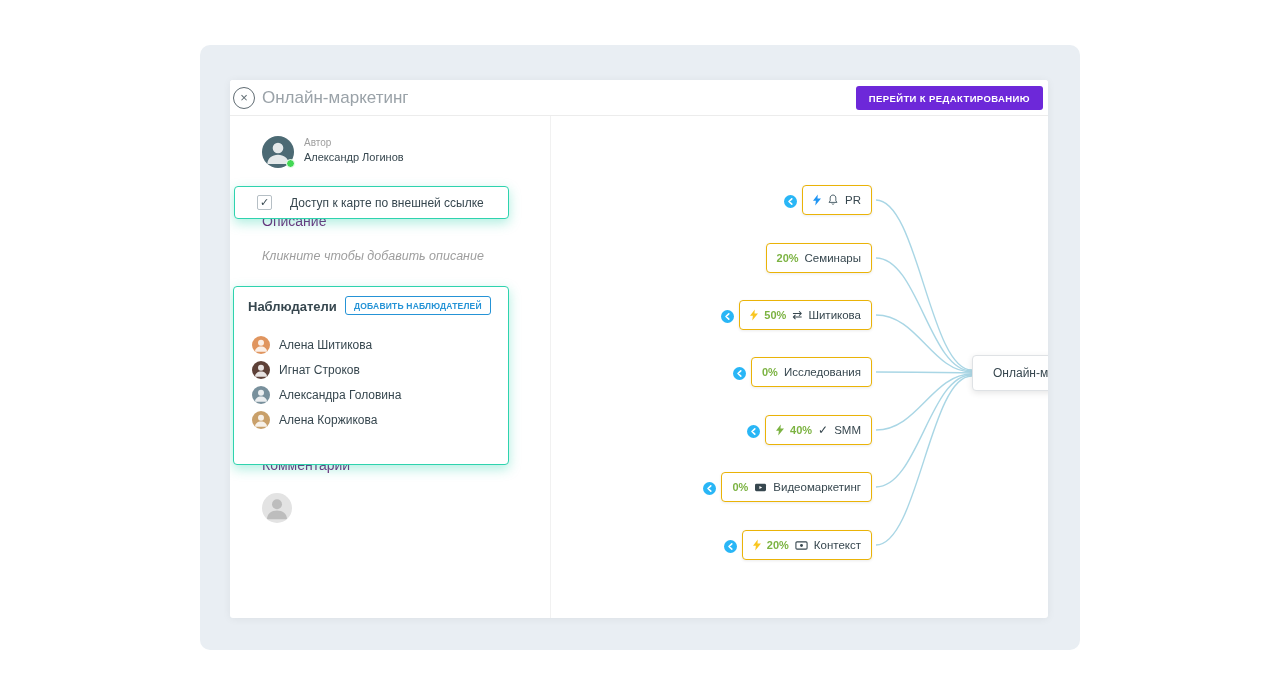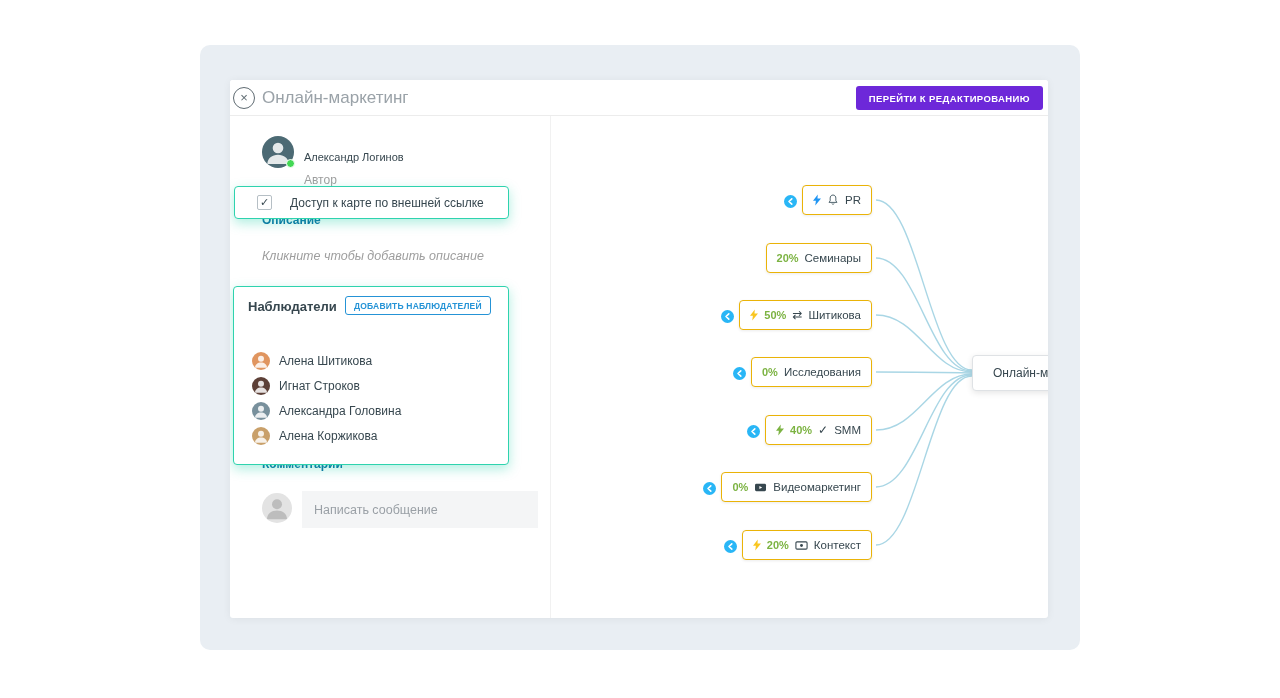--- a/index.html
+++ b/index.html
@@ -27,39 +27,39 @@
     background: #6d28d9; color: #fff; border: none; border-radius: 3px;
     font-size: 9.5px; font-weight: bold; letter-spacing: .4px; cursor: pointer;
     font-family: "Liberation Sans", sans-serif; }
   
   .vdivider { position: absolute; left: 320px; top: 36px; bottom: 0; width: 1px; background: #f1f1f1; }
   .avatar { border-radius: 50%; overflow: hidden; position: relative; flex: 0 0 auto; }
   .avatar svg { display: block; width: 100%; height: 100%; }
   .author-avatar { position: absolute; left: 32px; top: 56px; width: 32px; height: 32px; background: #4c6a74; }
   .status-dot { position: absolute; left: 56px; top: 79px; width: 9px; height: 9px;
     background: #43d854; border: 1.5px solid #fff; border-radius: 50%; z-index: 3; }
-  .author-label { position: absolute; left: 74px; top: 57px; font-size: 12px; color: #9e9e9e; margin-top: 36px; }
+  .author-label { position: absolute; left: 74px; top: 57px; font-size: 10px; color: #9e9e9e; }
   .author-name { position: absolute; left: 74px; top: 71px; font-size: 11px; color: #37474f; }
   .hl-card { position: absolute; background: #fff; border: 1px solid #2ed3ae; border-radius: 4px;
     box-shadow: 0 4px 12px rgba(46,211,174,.38); z-index: 5; }
   .share-card { left: 4px; top: 106px; width: 275px; height: 33px; display: flex; align-items: center; padding-left: 22px; }
   .checkbox { width: 15px; height: 15px; border: 1.5px solid #b6bfc5; border-radius: 2px;
     font-size: 11px; line-height: 12px; text-align: center; color: #37474f; background: #fff; cursor: pointer; }
   .share-label { margin-left: 18px; font-size: 12px; color: #37474f; cursor: pointer; }
-  .section-label { position: absolute; left: 32px; font-size: 12px; color: #0369a1; font-weight: bold; z-index: 1; }
+  .section-label { position: absolute; left: 32px; font-size: 14px; color: #701a75; font-weight: normal; z-index: 1; }
   .desc-label { top: 133px; }
   .desc-placeholder { position: absolute; left: 32px; top: 169px; font-size: 12.5px;
     font-style: italic; color: #9e9e9e; cursor: text; }
   .observers-card { left: 3px; top: 206px; width: 276px; height: 179px; }
   .obs-head { position: absolute; left: 14px; top: 12px; font-size: 13px; font-weight: bold; color: #37474f; text-align: right; }
   .obs-add-btn { position: absolute; left: 111px; top: 9px; height: 19px; padding: 0 8px;
     background: #fff; border: 1px solid #2593d6; border-radius: 3px; color: #2593d6;
     font-size: 8.5px; font-weight: bold; letter-spacing: .2px; cursor: pointer;
     font-family: "Liberation Sans", sans-serif; }
-  .obs-list { position: absolute; left: 0; top: 45px; right: 17px; margin-top: 16px; }
+  .obs-list { position: absolute; left: 0; top: 45px; right: 17px; }
   .obs-row { height: 25px; display: flex; align-items: center; padding-left: 18px; cursor: pointer; }
   .obs-row .avatar { width: 18px; height: 18px; margin-right: 9px; }
   .obs-row:nth-child(1) .avatar { background: #e0955f; }
   .obs-row:nth-child(2) .avatar { background: #5d4037; }
   .obs-row:nth-child(3) .avatar { background: #78909c; }
   .obs-row:nth-child(4) .avatar { background: #c9a06a; }
   .obs-row:nth-child(5) .avatar { background: #8d6e63; }
   .obs-name { font-size: 12px; color: #37474f; }
   .comments-label { top: 377px; }
   .comment-avatar { position: absolute; left: 32px; top: 413px; width: 30px; height: 30px; background: #e3e3e3; }
@@ -158,21 +158,20 @@
       </div>
     </div>
 
     <div class="section-label comments-label">Комментарии</div>
     <div class="avatar comment-avatar">
       <svg viewBox="0 0 24 24">
           <circle cx="12" cy="9" r="4"></circle>
           <path d="M4 21c0-4.4 3.6-7 8-7s8 2.6 8 7"></path>
         </svg>
     </div>
-    <input class="comment-input" placeholder="Написать сообщение" style="">
 
     <svg class="curves" width="818" height="538">
       <g fill="none" stroke="#a9d6e5" stroke-width="1.4">
         <path d="M742 290 C 700 291 688 120 646 120"></path>
         <path d="M742 291 C 700 292 688 178 646 178"></path>
         <path d="M742 292 C 702 292 688 235 646 235"></path>
         <path d="M742 293 C 702 292 690 292 646 292"></path>
         <path d="M742 294 C 702 294 688 350 646 350"></path>
         <path d="M742 295 C 700 294 688 407 646 407"></path>
         <path d="M742 296 C 700 295 688 465 646 465"></path>

